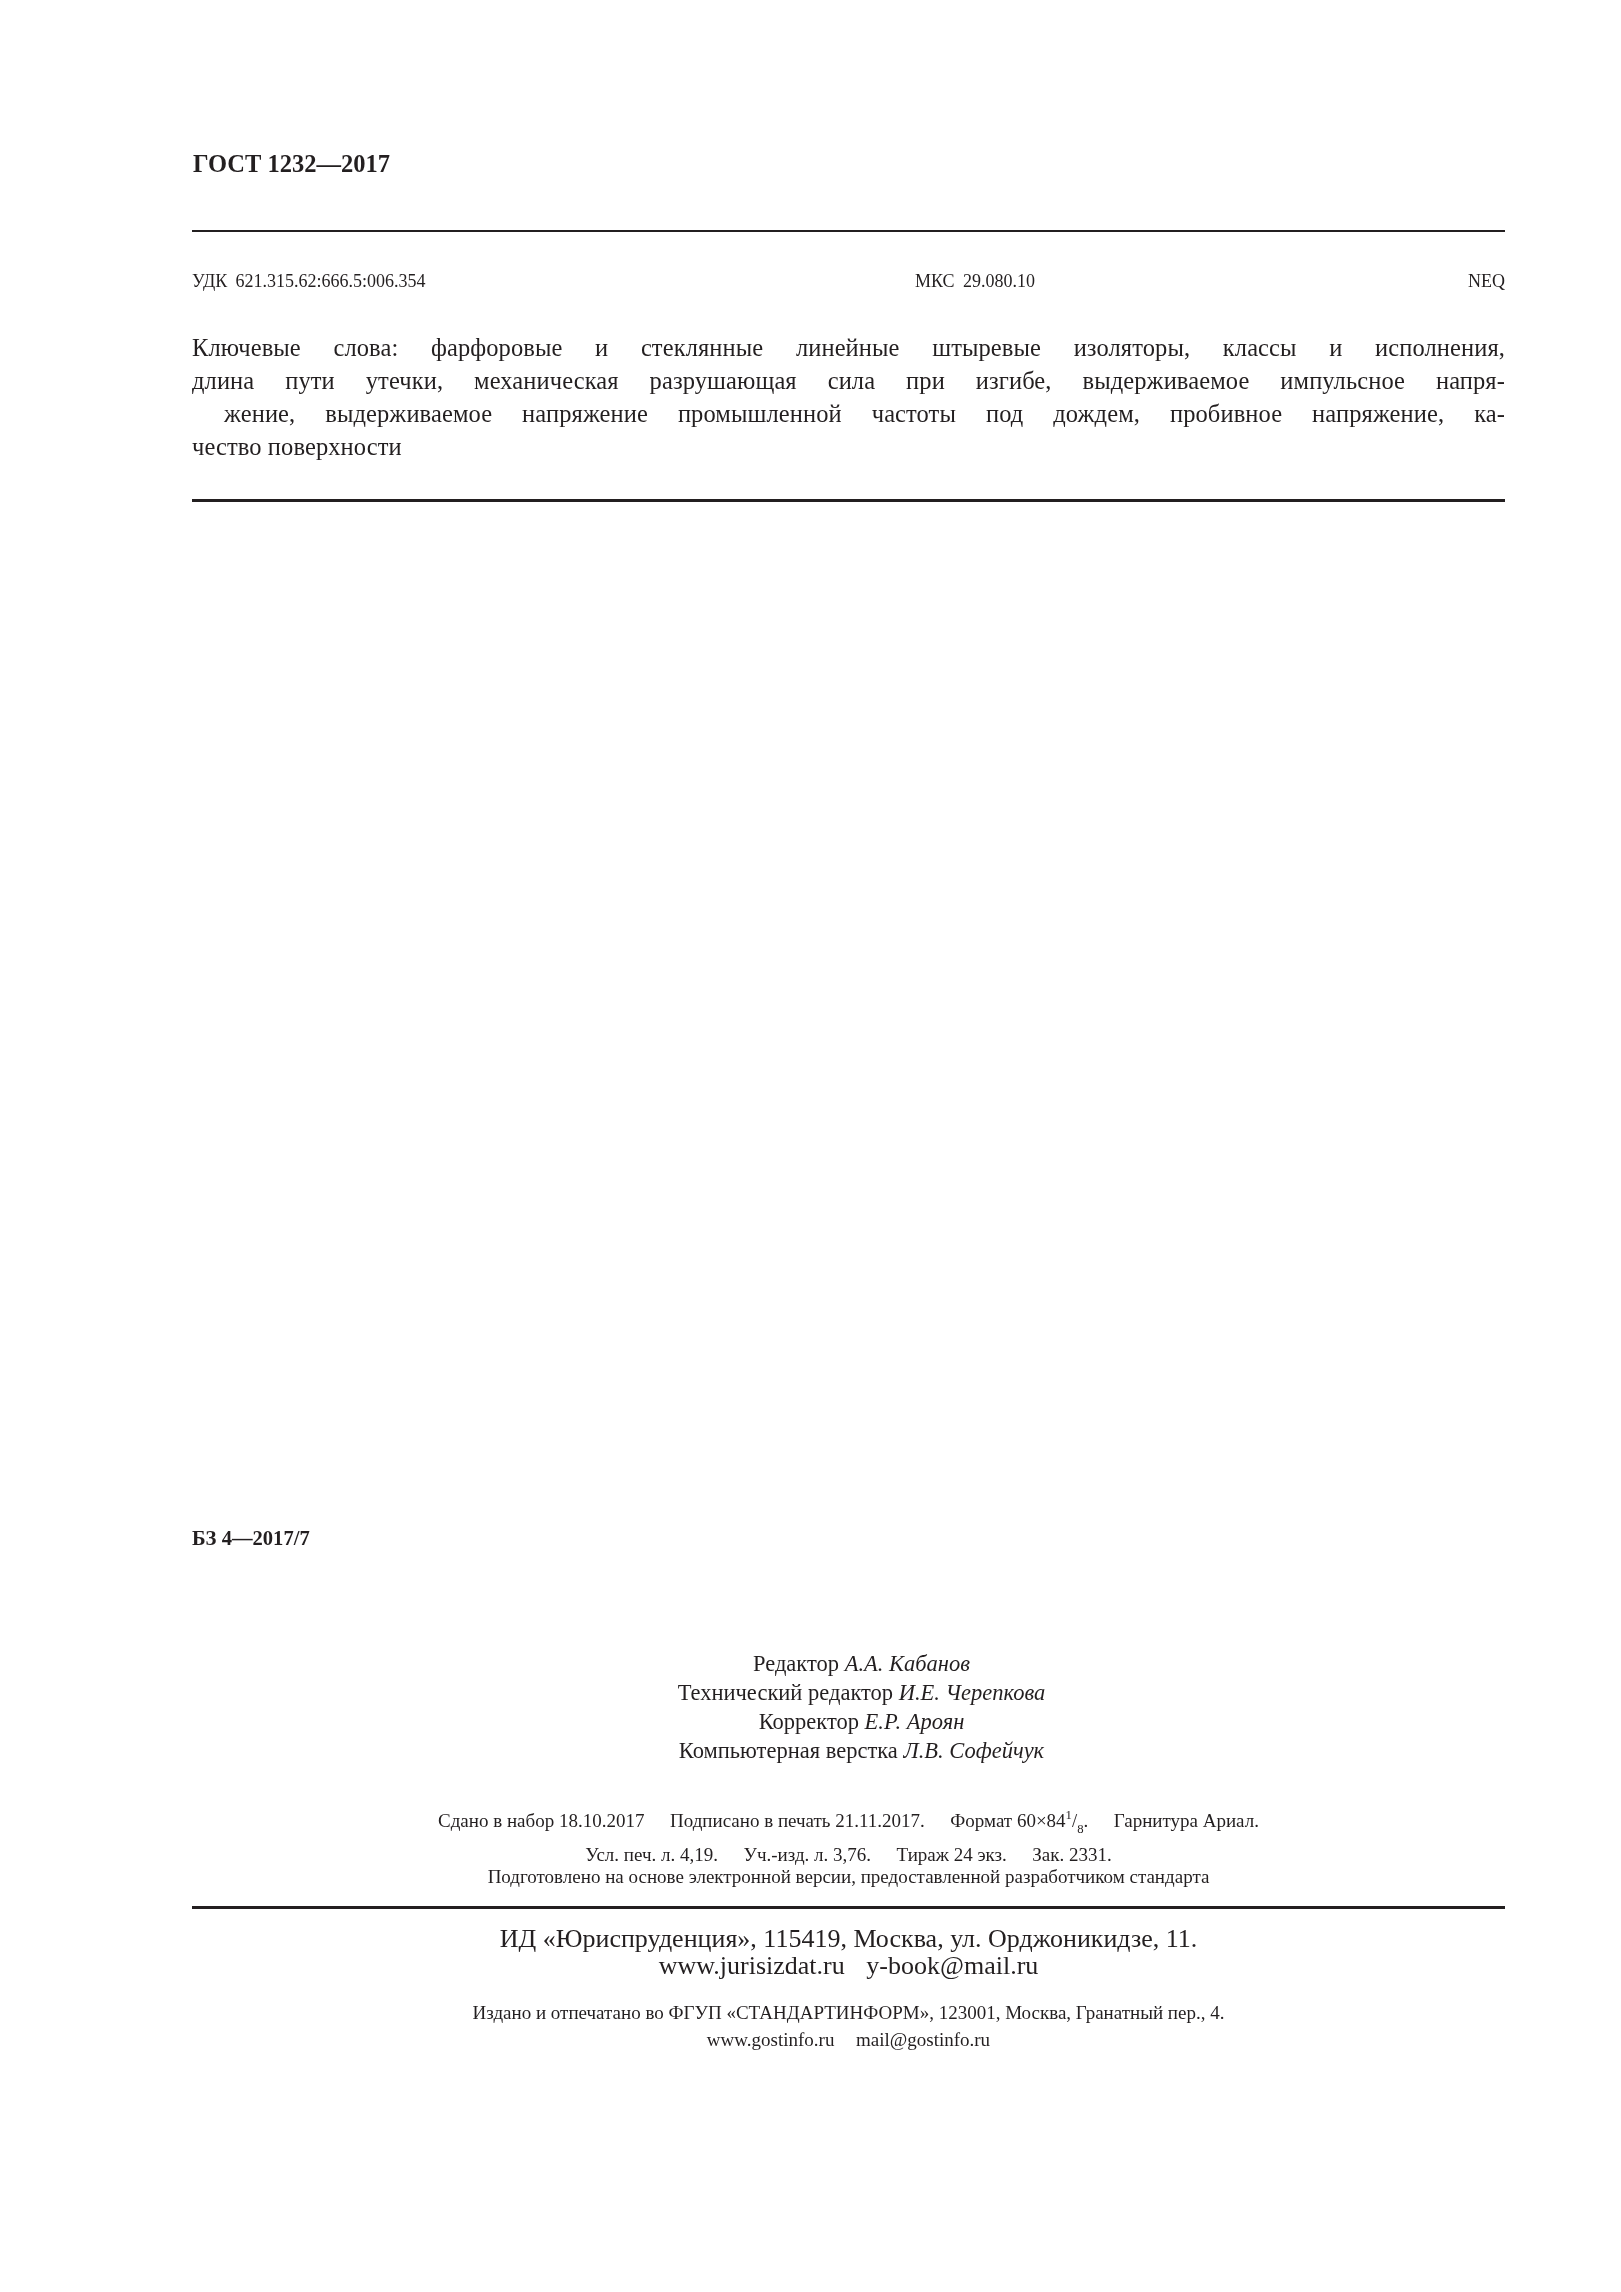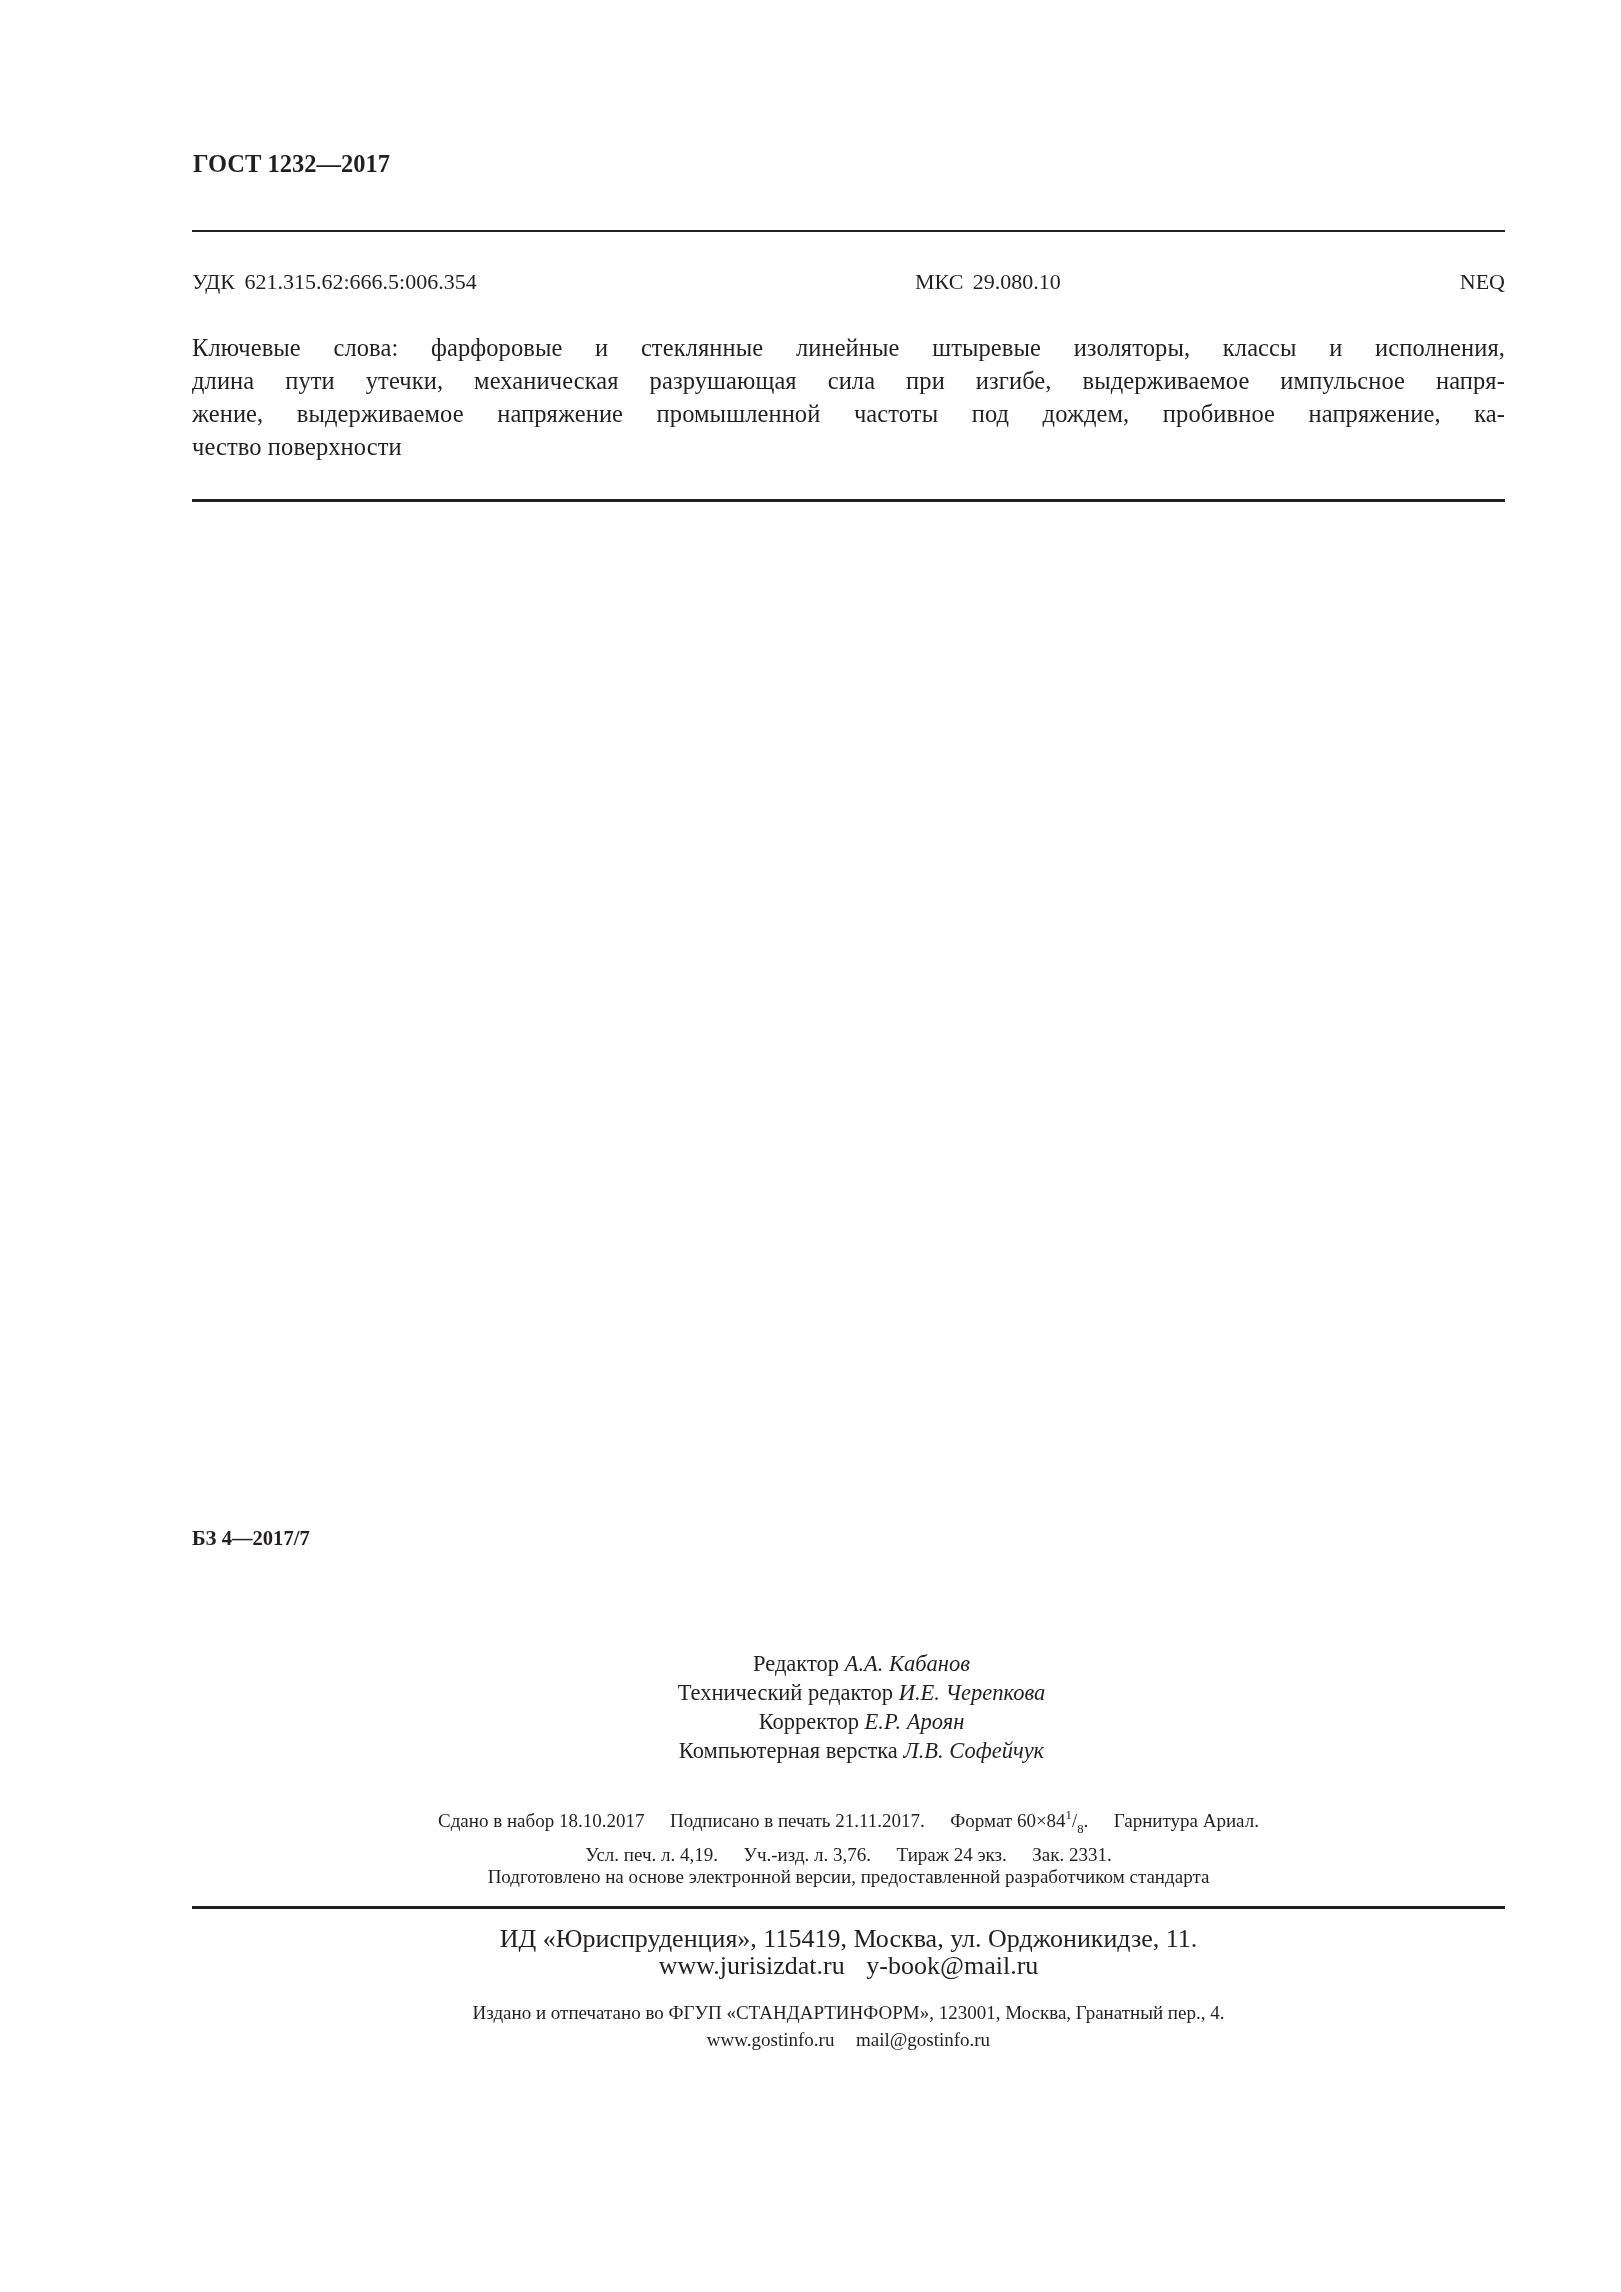--- a/index.html
+++ b/index.html
@@ -7,21 +7,21 @@
     width: 1621px; height: 2293px; position: relative; overflow: hidden;
     font-family: "Liberation Sans", "DejaVu Sans", sans-serif;
     color: #231f20;
   }
   .abs { position: absolute; font-family: Liberation Serif, serif; }
   .rule { position: absolute; left: 192px; width: 1313px; background: #231f20; }
   .doc-title {
     left: 193px; top: 149px; font-size: 24.5px; font-weight: bold; line-height: 29px; white-space: nowrap;
   }
   .meta-row {
-    left: 192px; top: 267px; width: 1313px; height: 29px; font-size: 22px; line-height: 29px;
+    left: 192px; top: 267px; width: 1313px; height: 29px; font-size: 18px; line-height: 29px;
   }
   .meta-row span { position: absolute; top: 0; white-space: nowrap; }
   .meta-udk { left: 0; word-spacing: 3.9px; }
   .meta-mks { left: 723px; word-spacing: 3.9px; }
   .meta-neq { right: 0; }
   .keywords {
     left: 192px; top: 331px; width: 1313px; font-size: 24.5px; line-height: 33px;
     text-align: justify; text-align-last: left; letter-spacing: 0.1px;
   }
   .bz {
@@ -58,21 +58,21 @@
 
 <div class="abs meta-row">
   <span class="meta-udk">УДК 621.315.62:666.5:006.354</span>
   <span class="meta-mks">МКС 29.080.10</span>
   <span class="meta-neq">NEQ</span>
 </div>
 
 <div class="abs keywords">
   <div style="text-align:justify;text-align-last:justify;">Ключевые слова: фарфоровые и стеклянные линейные штыревые изоляторы, классы и исполнения,</div>
   <div style="text-align:justify;text-align-last:justify;">длина пути утечки, механическая разрушающая сила при изгибе, выдерживаемое импульсное напря-</div>
-  <div style="text-align:justify;text-align-last:justify;">жение, выдерживаемое напряжение промышленной частоты под дождем, пробивное напряжение, ка-</div>
+  <div style="text-align:justify;text-align-last:justify;margin-left:32px;">жение, выдерживаемое напряжение промышленной частоты под дождем, пробивное напряжение, ка-</div>
   <div>чество поверхности</div>
 </div>
 
 <div class="rule" style="top:499px;height:2.9px;"></div>
 
 <div class="abs bz">БЗ 4—2017/7</div>
 
 <div class="abs credits">
   <div>
     <span>Редактор</span>

